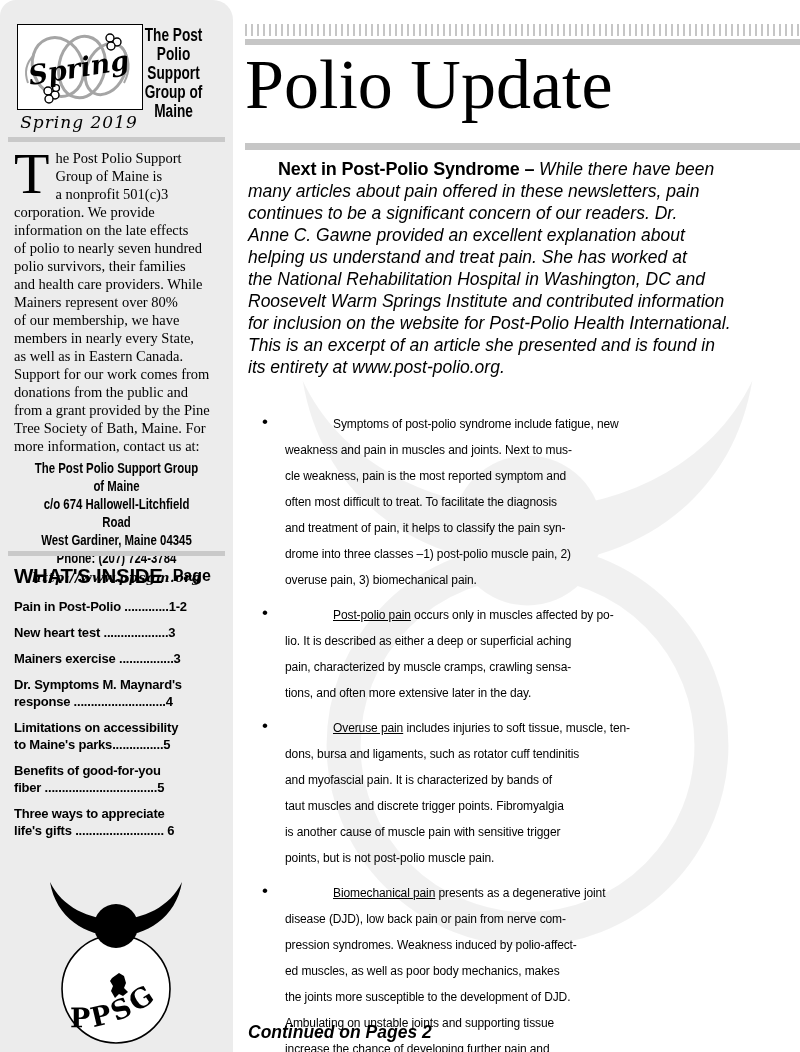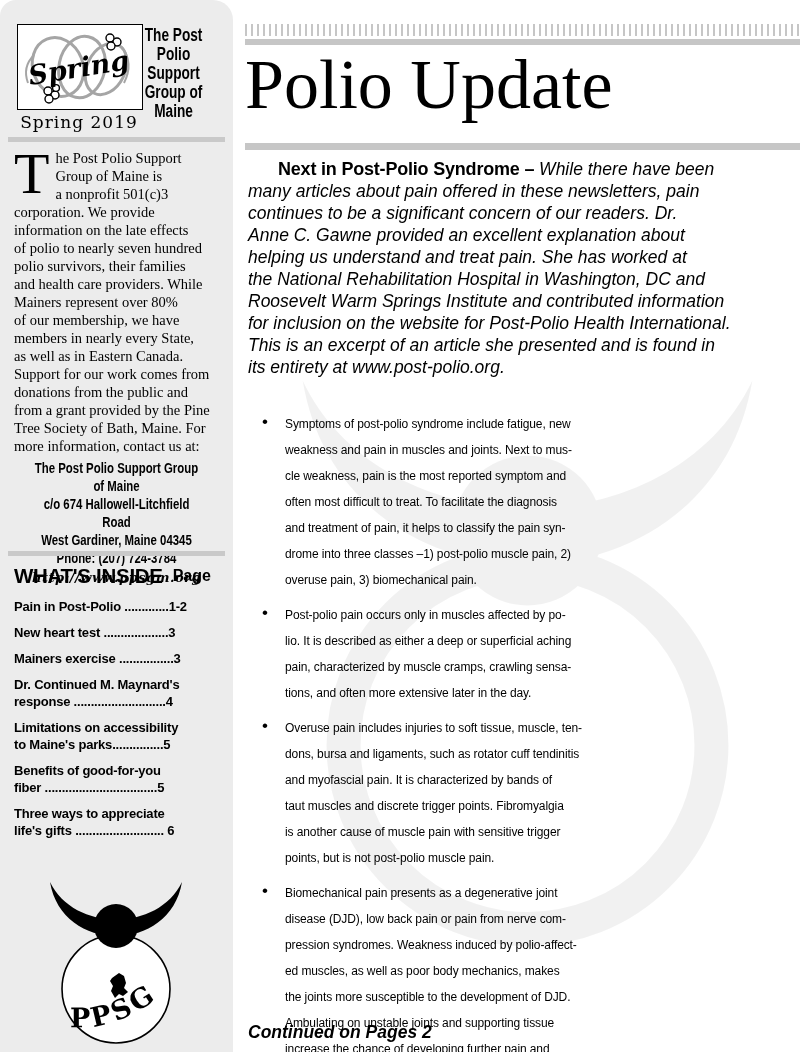--- a/index.html
+++ b/index.html
@@ -7,21 +7,21 @@
         font-family:"Liberation Sans",sans-serif;color:#000;}
 
   
   .sidebar{position:absolute;left:0;top:0;width:233px;height:1052px;background:#ececec;
            border-radius:16px 20px 0 0;}
   .spring-box{position:absolute;left:17px;top:24px;width:124px;height:84px;background:#fff;
               border:1px solid #000;}
   .spring-box svg{display:block;width:100%;height:100%;}
   .spring-word{font-family:"DejaVu Serif",serif;font-style:italic;font-weight:bold;font-size:27px;}
   .spring-caption{position:absolute;left:17px;top:112px;width:124px;text-align:center;
-                  font-family:"DejaVu Serif",serif;font-size:17px;letter-spacing:1px;}
+                  font-family:"DejaVu Serif",serif;font-style:italic;font-size:17px;letter-spacing:1px;}
   .org-name{position:absolute;left:140px;top:26px;width:86px;text-align:center;
             font-weight:bold;font-size:17.5px;line-height:19px;white-space:pre-line;
             transform:scaleX(0.78);transform-origin:0 0;letter-spacing:0;}
   .divider{position:absolute;left:8px;width:217px;height:5px;background:#c9c9c9;}
   .d1{top:137px;} .d2{top:551px;}
   .about{position:absolute;left:14px;top:149px;width:206px;
          font-family:"Liberation Serif",serif;font-size:14.5px;line-height:18px;}
   .about .txt{white-space:pre-line;}
   .dropcap{float:left;font-family:"Liberation Serif",serif;font-size:58px;line-height:46px;
            padding:2px 6px 0 0;}
@@ -49,21 +49,21 @@
   .mast-title{position:relative;z-index:1;margin:0;margin-top:2px;font-family:"Liberation Serif",serif;
               font-weight:normal;font-size:70px;line-height:1.08;letter-spacing:0px;white-space:nowrap;}
   .article{position:absolute;left:8px;top:158px;width:550px;z-index:1;}
   .intro{margin:0;font-size:17.5px;line-height:22px;white-space:pre-line;text-indent:30px;}
   .intro .lead{font-weight:bold;font-style:normal;font-size:18px;letter-spacing:-0.2px;}
   .intro .rest{font-style:italic;}
   .bullets{margin-top:33px;}
   .bullet{display:flex;margin-bottom:9px;}
   .bullet .dot{width:23px;padding-left:14px;font-size:17px;line-height:21px;flex:none;}
   .bullet p{margin:0;font-size:12px;line-height:26px;white-space:pre-line;letter-spacing:-0.1px;}
-  .blead{}
+  .blead{text-decoration:underline;margin-left:48px;}
   .continued{position:absolute;left:8px;top:1022px;width:548px;text-align:left;
              font-weight:bold;font-style:italic;font-size:17.5px;z-index:1;}
 </style>
 </head>
 <body>
 
 <div class="page">
 
   <aside class="sidebar">
 
@@ -129,21 +129,21 @@
     <div class="divider d2"></div>
 
     <div class="toc">
       <div class="toc-head">
         <span class="toc-title">WHAT'S INSIDE</span>
         <span class="toc-page">Page</span>
       </div>
       <div class="toc-item">Pain in Post-Polio .............1-2</div>
       <div class="toc-item">New heart test ...................3</div>
       <div class="toc-item">Mainers exercise ................3</div>
-      <div class="toc-item">Dr. Continued M. Maynard's
+      <div class="toc-item">Dr. Symptoms M. Maynard's
 response ...........................4</div>
       <div class="toc-item">Limitations on accessibility
 to Maine's parks...............5</div>
       <div class="toc-item">Benefits of good-for-you
 fiber .................................5</div>
       <div class="toc-item">Three ways to appreciate
 life's gifts .......................... 6</div>
     </div>
 
     <svg class="ppsgm" viewBox="0 0 160 176">

